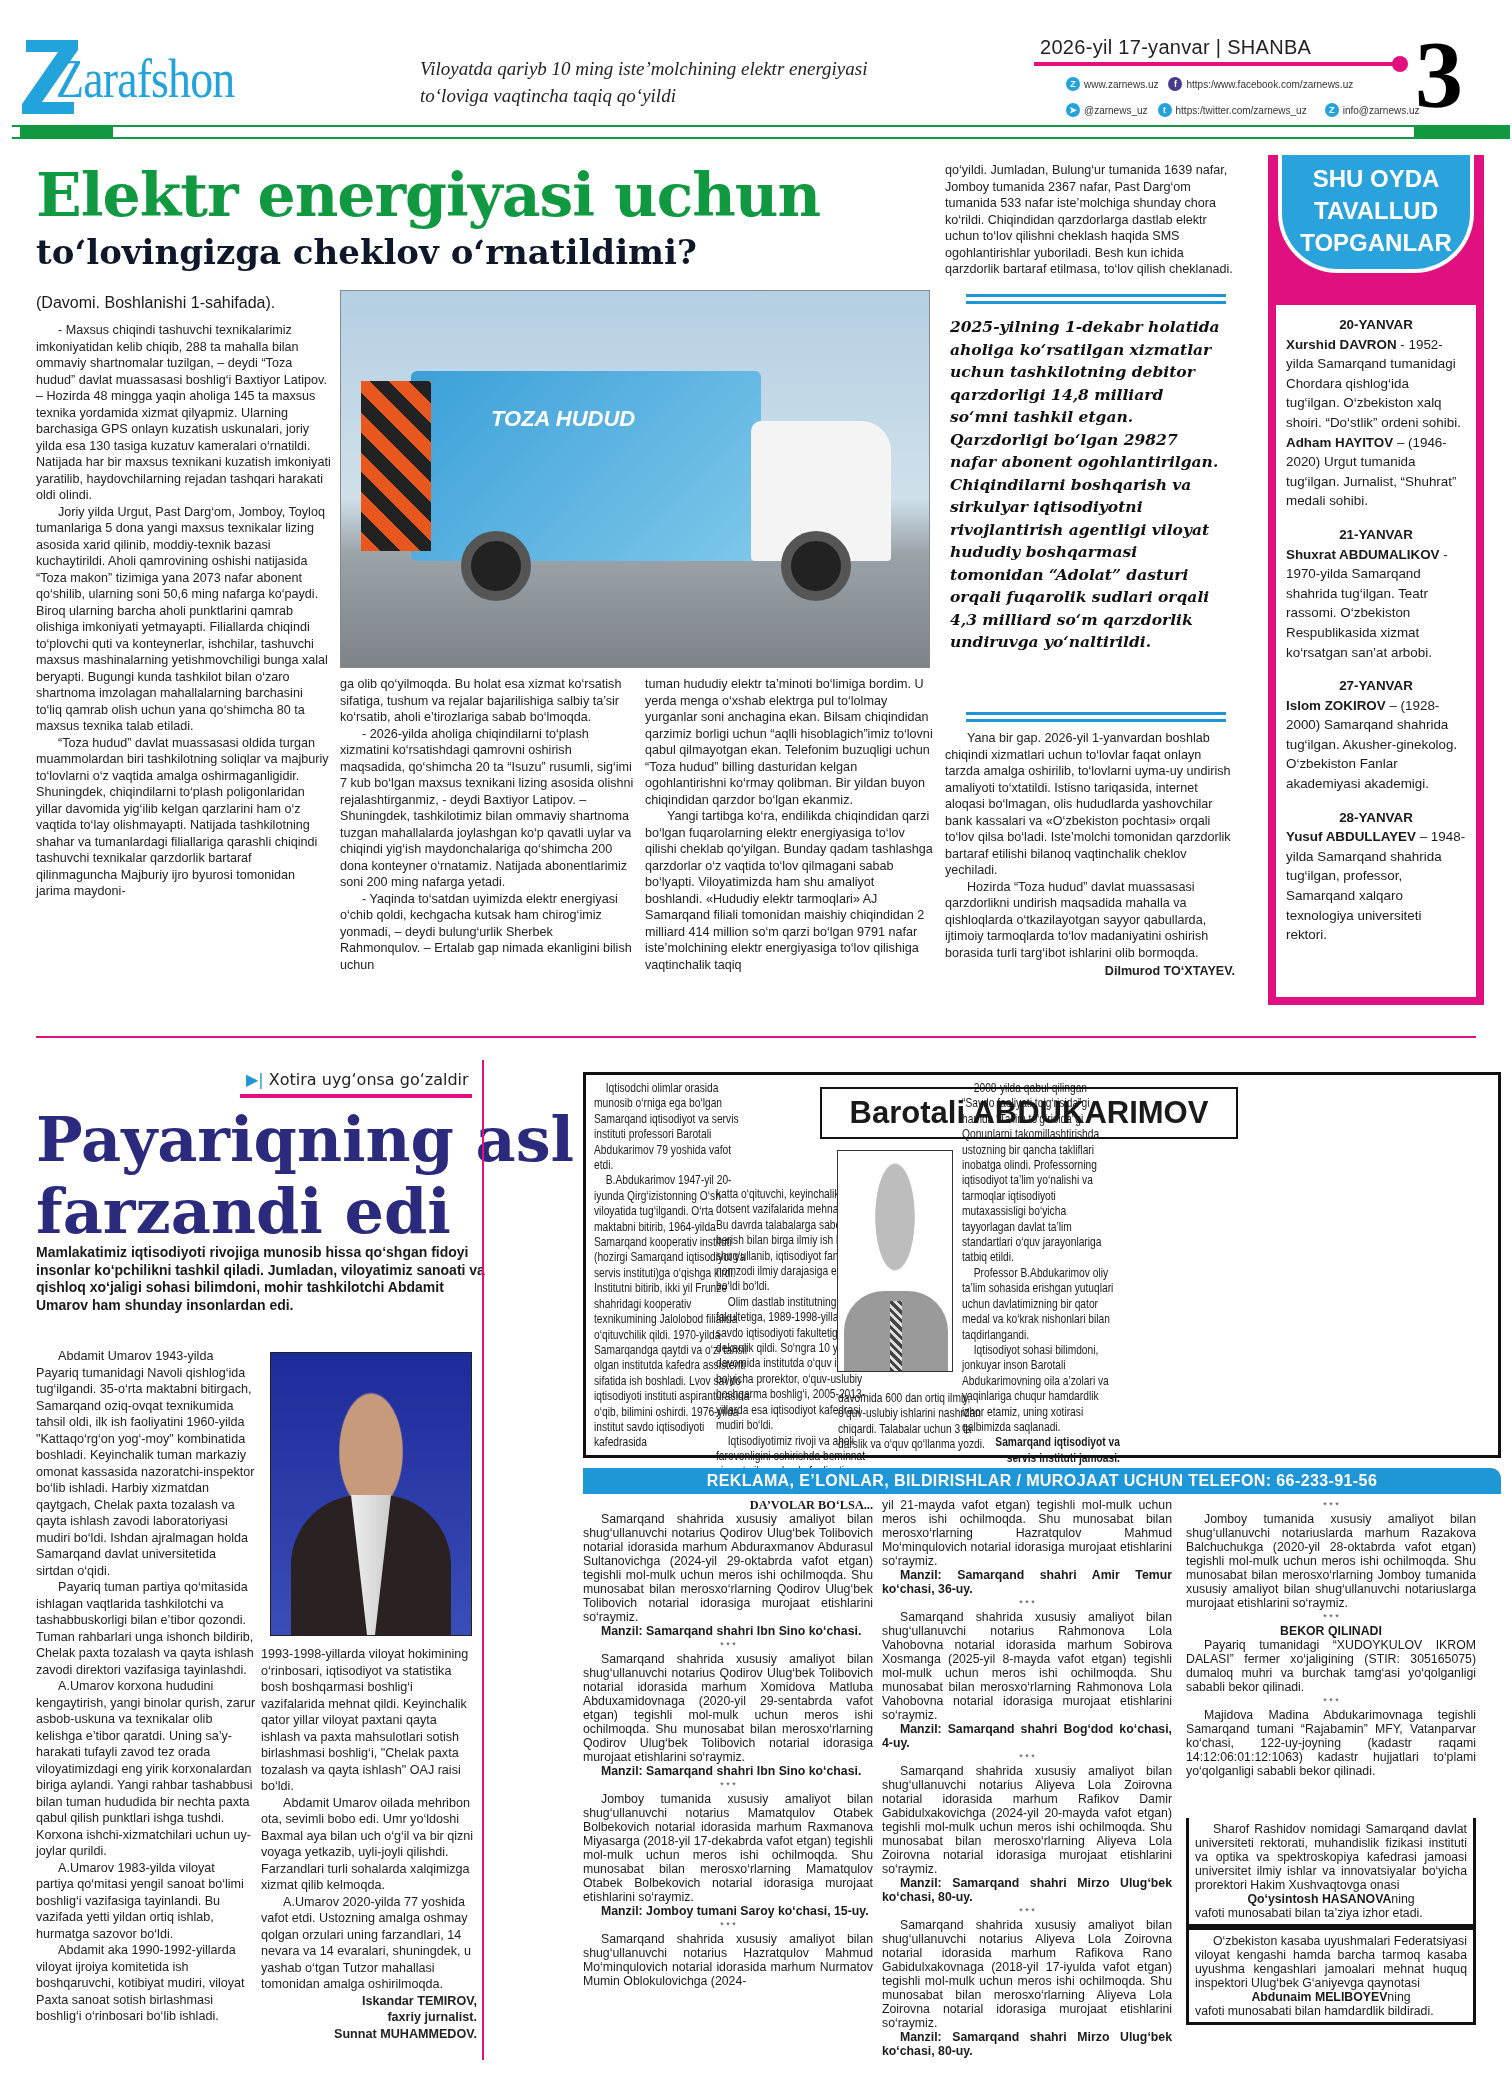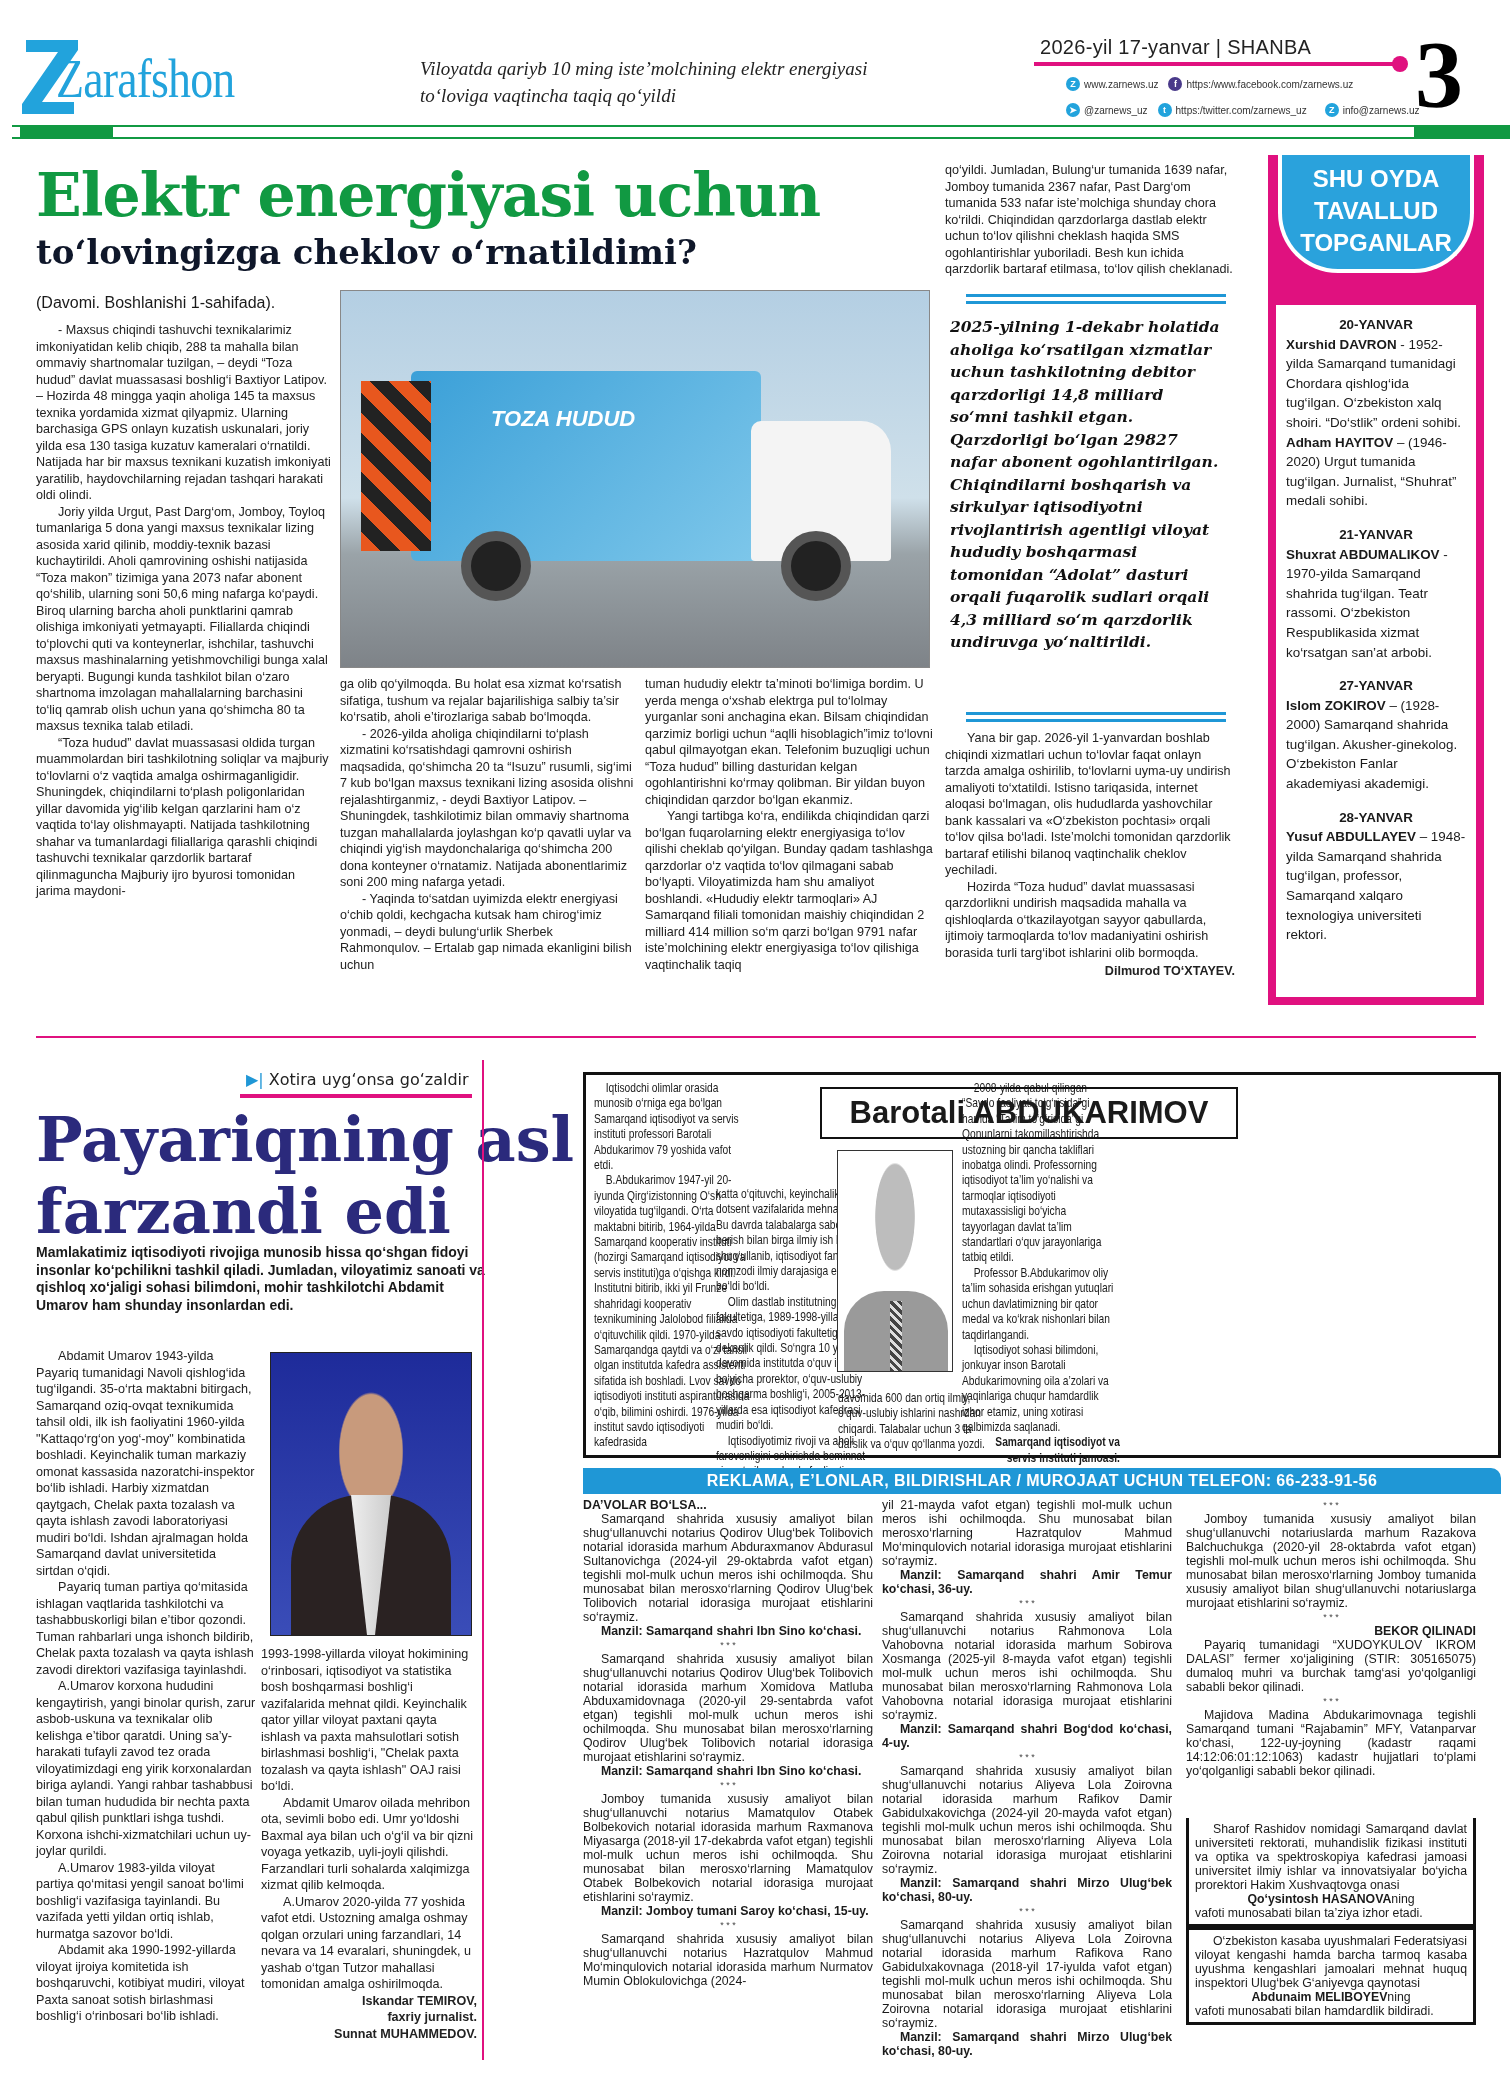--- a/index.html
+++ b/index.html
@@ -207,21 +207,21 @@
   </div>
 </div>
 <div class="abs obit-name">Barotali ABDUKARIMOV</div>
 <div class="abs portrait2">
     <div class="suit"></div>
     <div class="tie"></div>
   </div>
 
 <div class="abs ads-head">REKLAMA, E’LONLAR, BILDIRISHLAR /  MUROJAAT UCHUN TELEFON: 66-233-91-56</div>
 <div class="abs ad" id="adcol1" style="left:583px;top:1498px;width:290px">
-    <div style="text-align: left; font-weight: bold; text-indent: 0px;">DA’VOLAR BO‘LSA...</div>
+    <div style="text-align: right; font-weight: bold; text-indent: 0px; font-family: Liberation Serif, serif;">DA’VOLAR BO‘LSA...</div>
     <p>Samarqand shahrida xususiy amaliyot bilan shug‘ullanuvchi notarius Qodirov Ulug‘bek Tolibovich notarial idorasida marhum Abduraxmanov Abdurasul Sultanovichga (2024-yil 29-oktabrda vafot etgan) tegishli mol-mulk uchun meros ishi ochilmoqda. Shu munosabat bilan merosxo‘rlarning Qodirov Ulug‘bek Tolibovich notarial idorasiga murojaat etishlarini so‘raymiz.</p>
     <p class="b">Manzil: Samarqand shahri Ibn Sino ko‘chasi.</p>
     <div style="text-align: center; font-size: 9px; color: rgb(68, 68, 68);">* * *</div>
     <p>Samarqand shahrida xususiy amaliyot bilan shug‘ullanuvchi notarius Qodirov Ulug‘bek Tolibovich notarial idorasida marhum Xomidova Matluba Abduxamidovnaga (2020-yil 29-sentabrda vafot etgan) tegishli mol-mulk uchun meros ishi ochilmoqda. Shu munosabat bilan merosxo‘rlarning Qodirov Ulug‘bek Tolibovich notarial idorasiga murojaat etishlarini so‘raymiz.</p>
     <p class="b">Manzil: Samarqand shahri Ibn Sino ko‘chasi.</p>
     <div style="text-align: center; font-size: 9px; color: rgb(68, 68, 68);">* * *</div>
     <p>Jomboy tumanida xususiy amaliyot bilan shug‘ullanuvchi notarius Mamatqulov Otabek Bolbekovich notarial idorasida marhum Raxmanova Miyasarga (2018-yil 17-dekabrda vafot etgan) tegishli mol-mulk uchun meros ishi ochilmoqda. Shu munosabat bilan merosxo‘rlarning Mamatqulov Otabek Bolbekovich notarial idorasiga murojaat etishlarini so‘raymiz.</p>
     <p class="b">Manzil: Jomboy tumani Saroy ko‘chasi, 15-uy.</p>
     <div style="text-align: center; font-size: 9px; color: rgb(68, 68, 68);">* * *</div>
     <p>Samarqand shahrida xususiy amaliyot bilan shug‘ullanuvchi notarius Hazratqulov Mahmud Mo‘minqulovich notarial idorasida marhum Nurmatov Mumin Oblokulovichga (2024-</p>
@@ -236,21 +236,21 @@
     <p>Samarqand shahrida xususiy amaliyot bilan shug‘ullanuvchi notarius Aliyeva Lola Zoirovna notarial idorasida marhum Rafikov Damir Gabidulxakovichga (2024-yil 20-mayda vafot etgan) tegishli mol-mulk uchun meros ishi ochilmoqda. Shu munosabat bilan merosxo‘rlarning Aliyeva Lola Zoirovna notarial idorasiga murojaat etishlarini so‘raymiz.</p>
     <p class="b">Manzil: Samarqand shahri Mirzo Ulug‘bek ko‘chasi, 80-uy.</p>
     <div style="text-align: center; font-size: 9px; color: rgb(68, 68, 68);">* * *</div>
     <p>Samarqand shahrida xususiy amaliyot bilan shug‘ullanuvchi notarius Aliyeva Lola Zoirovna notarial idorasida marhum Rafikova Rano Gabidulxakovnaga (2018-yil 17-iyulda vafot etgan) tegishli mol-mulk uchun meros ishi ochilmoqda. Shu munosabat bilan merosxo‘rlarning Aliyeva Lola Zoirovna notarial idorasiga murojaat etishlarini so‘raymiz.</p>
     <p class="b">Manzil: Samarqand shahri Mirzo Ulug‘bek ko‘chasi, 80-uy.</p>
   </div>
 <div class="abs ad" id="adcol3" style="left:1186px;top:1498px;width:290px">
     <div style="text-align: center; font-size: 9px; color: rgb(68, 68, 68);">* * *</div>
     <p>Jomboy tumanida xususiy amaliyot bilan shug‘ullanuvchi notariuslarda marhum Razakova Balchuchukga (2020-yil 28-oktabrda vafot etgan) tegishli mol-mulk uchun meros ishi ochilmoqda. Shu munosabat bilan merosxo‘rlarning Jomboy tumanida xususiy amaliyot bilan shug‘ullanuvchi notariuslarga murojaat etishlarini so‘raymiz.</p>
     <div style="text-align: center; font-size: 9px; color: rgb(68, 68, 68);">* * *</div>
-    <div style="text-align: right; font-weight: bold; text-indent: 0px;">BEKOR QILINADI</div>
+    <div style="text-align: center; font-weight: bold; text-indent: 0px;">BEKOR QILINADI</div>
     <p>Payariq tumanidagi “XUDOYKULOV IKROM DALASI” fermer xo‘jaligining (STIR: 305165075) dumaloq muhri va burchak tamg‘asi yo‘qolganligi sababli bekor qilinadi.</p>
     <div style="text-align: center; font-size: 9px; color: rgb(68, 68, 68);">* * *</div>
     <p>Majidova Madina Abdukarimovnaga tegishli Samarqand tumani “Rajabamin” MFY, Vatanparvar ko‘chasi, 122-uy-joyning (kadastr raqami 14:12:06:01:12:1063) kadastr hujjatlari to‘plami yo‘qolganligi sababli bekor qilinadi.</p>
   </div>
 <div class="abs" style="left:1186px;top:1818px;width:290px">
   <div class="condo" style="border-top:none">
     <p>Sharof Rashidov nomidagi Samarqand davlat universiteti rektorati, muhandislik fizikasi instituti va optika va spektroskopiya kafedrasi jamoasi universitet ilmiy ishlar va innovatsiyalar bo‘yicha prorektori Hakim Xushvaqtovga onasi</p>
     <div style="text-align:center"><b>Qo‘ysintosh HASANOVA</b><span>ning</span></div>
     <div>vafoti munosabati bilan ta’ziya izhor etadi.</div>
   </div>

